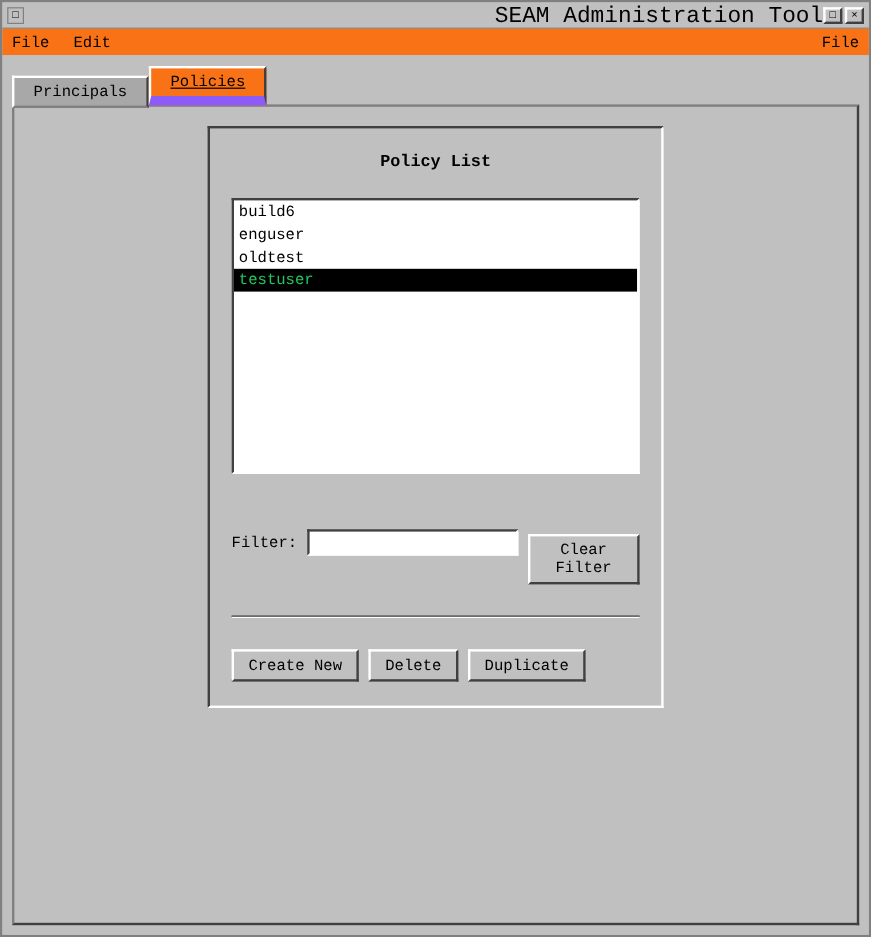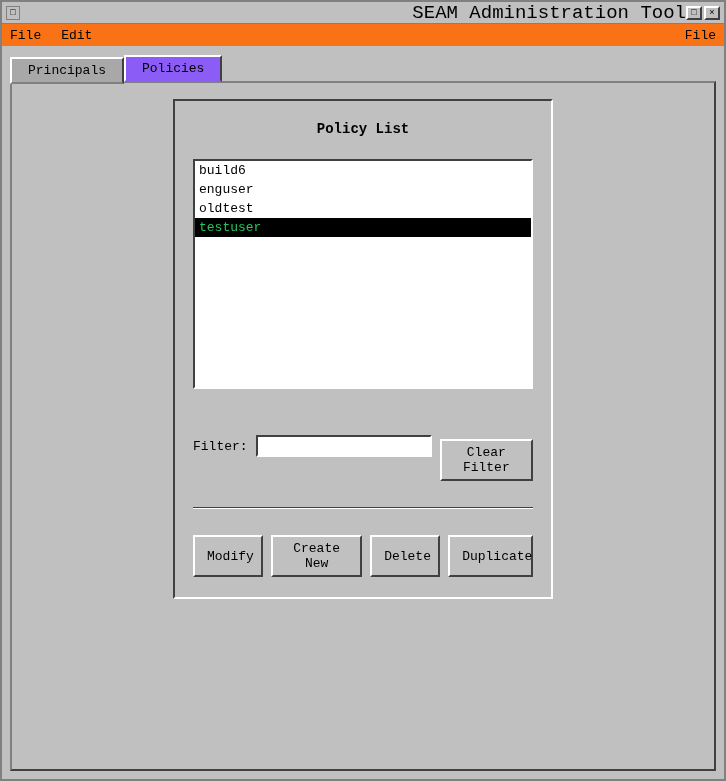--- a/index.html
+++ b/index.html
@@ -124,23 +124,24 @@
       border-left: 2px solid #ffffff;
       border-right: 2px solid #404040;
       border-bottom: none;
       cursor: pointer;
       font-size: 13px;
       position: relative;
       bottom: -1px;
     }
 
     .tab.active {
-      background: #8b5cf6;
+      background: #f97316;
       z-index: 2;
-      border-bottom: 2px solid #8b5cf6;
+      border-bottom: 8px solid #8b5cf6;
+      text-decoration: underline;
     }
 
     .tab.inactive {
       background: #a8a8a8;
       border-bottom: 2px solid #808080;
       bottom: -3px;
     }
 
     .tab-panel {
       flex: 1;
@@ -312,21 +313,20 @@
 
           <div class="filter-row">
             <span class="filter-label">Filter:</span>
             <input class="filter-input" type="text" value="" placeholder="" style="">
             <button class="btn btn-small">Clear Filter</button>
           </div>
 
           <div class="separator-line"></div>
 
           <div class="button-row">
-            <button class="btn">Modify</button>
             <button class="btn">Create New</button>
             <button class="btn">Delete</button>
             <button class="btn">Duplicate</button>
           </div>
         </div>
       </div>
     </div>
   </div>
 </div>
 

